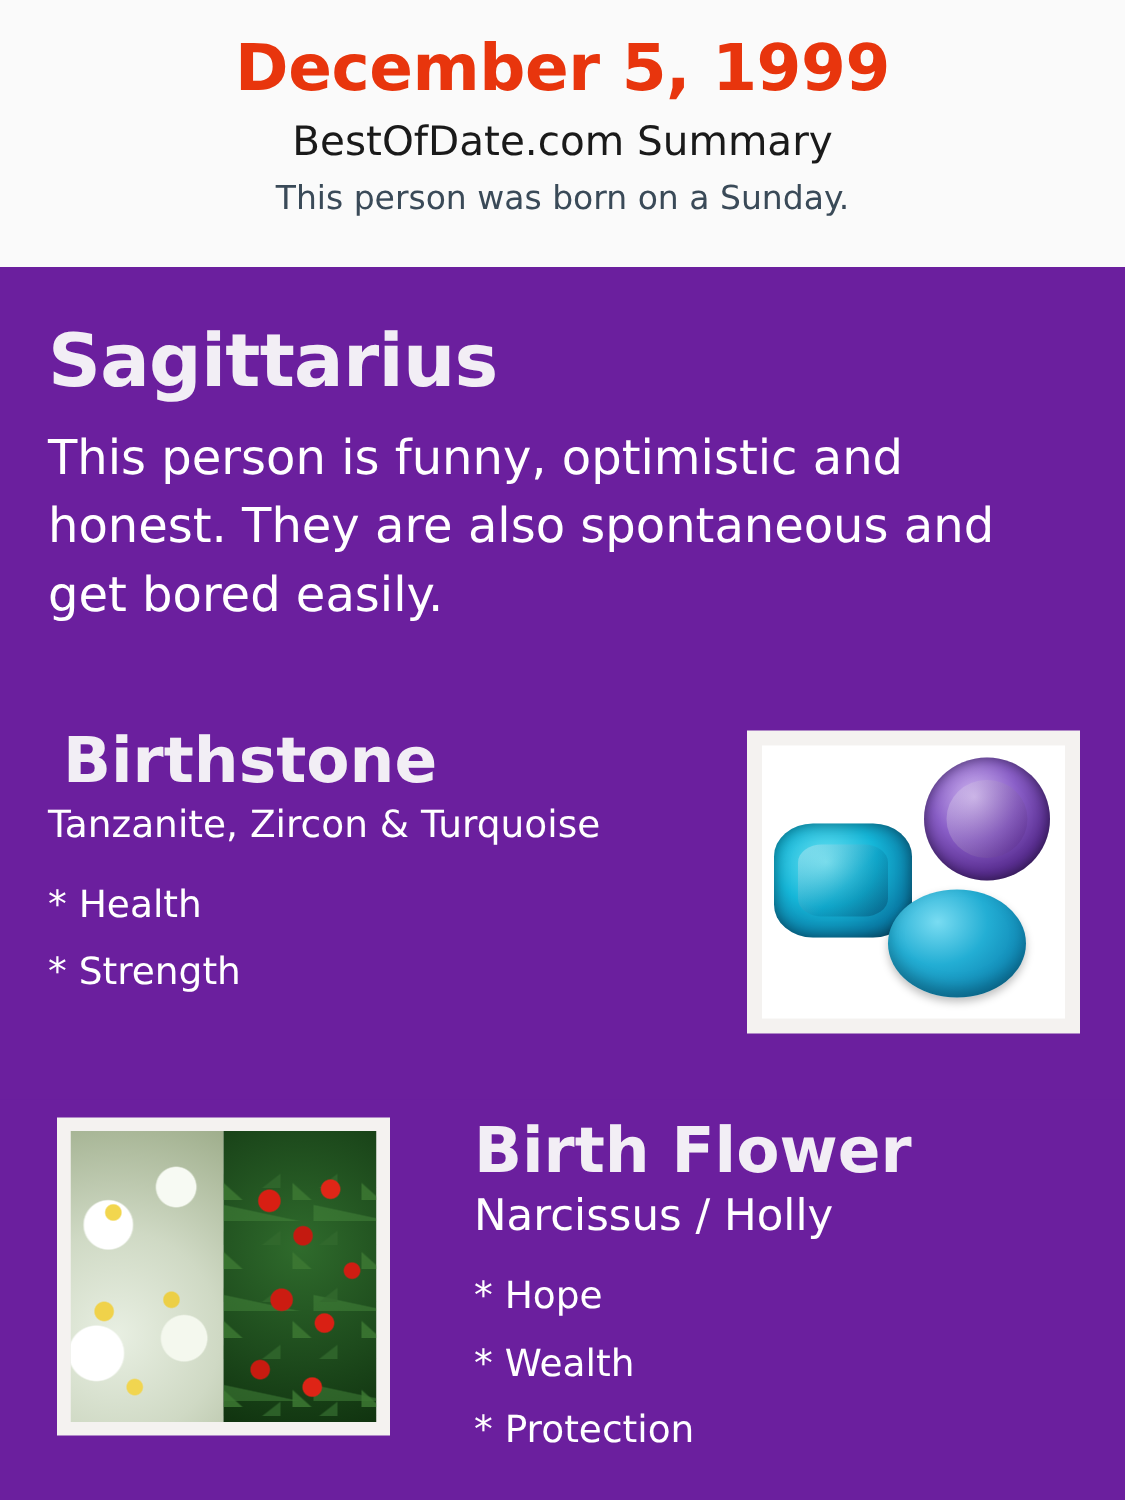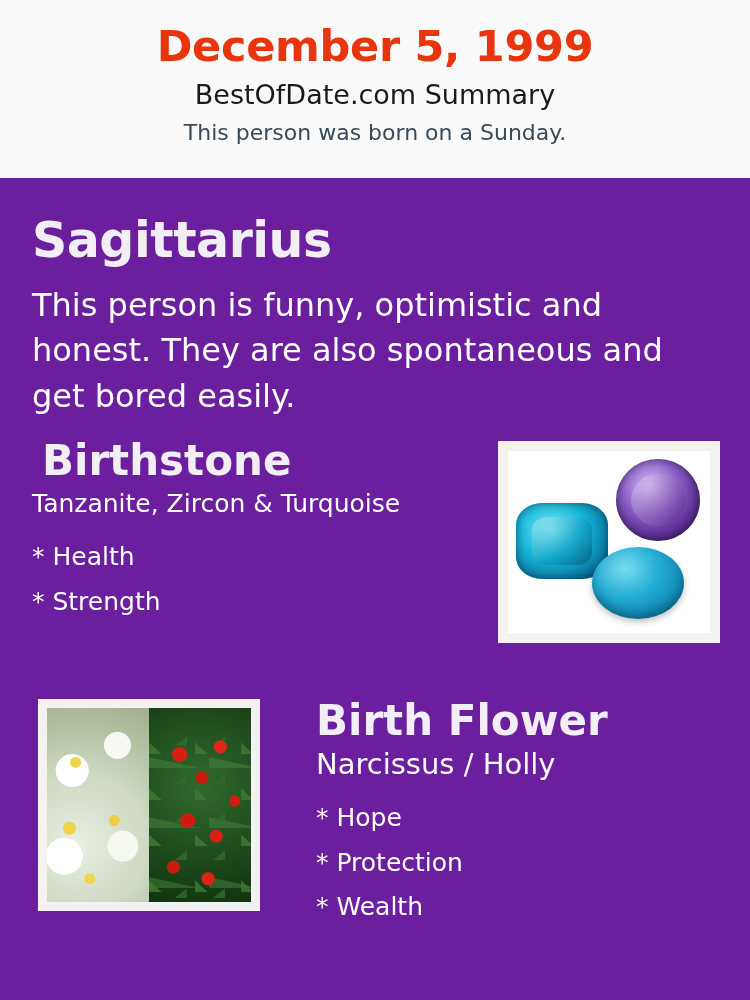--- a/index.html
+++ b/index.html
@@ -72,21 +72,21 @@
     font-size: 32px;
     line-height: 1.42;
     color: #ffffff;
     margin-top: 12px;
     max-width: 690px;
   }
 
   
   .birthstone-section {
     position: relative;
-    margin-top: 18px;
+    margin-top: 64px;
     min-height: 230px;
   }
   .birthstone-text {
     width: 440px;
   }
   .section-title {
     font-size: 42px;
     font-weight: bold;
     color: #f2eef5;
     line-height: 1.15;
@@ -330,20 +330,20 @@
         <div class="flower-inner">
           <div class="narcissus"></div>
           <div class="holly"></div>
         </div>
       </div>
       <div class="flower-text">
         <div class="flower-title">Birth Flower</div>
         <div class="flower-sub">Narcissus / Holly</div>
         <ul class="flower-bullets">
           <li>* Hope</li>
+          <li>* Wealth</li>
           <li>* Protection</li>
-          <li>* Wealth</li>
         </ul>
       </div>
     </div>
 
   </div>
 </div>
 
 </body></html>

